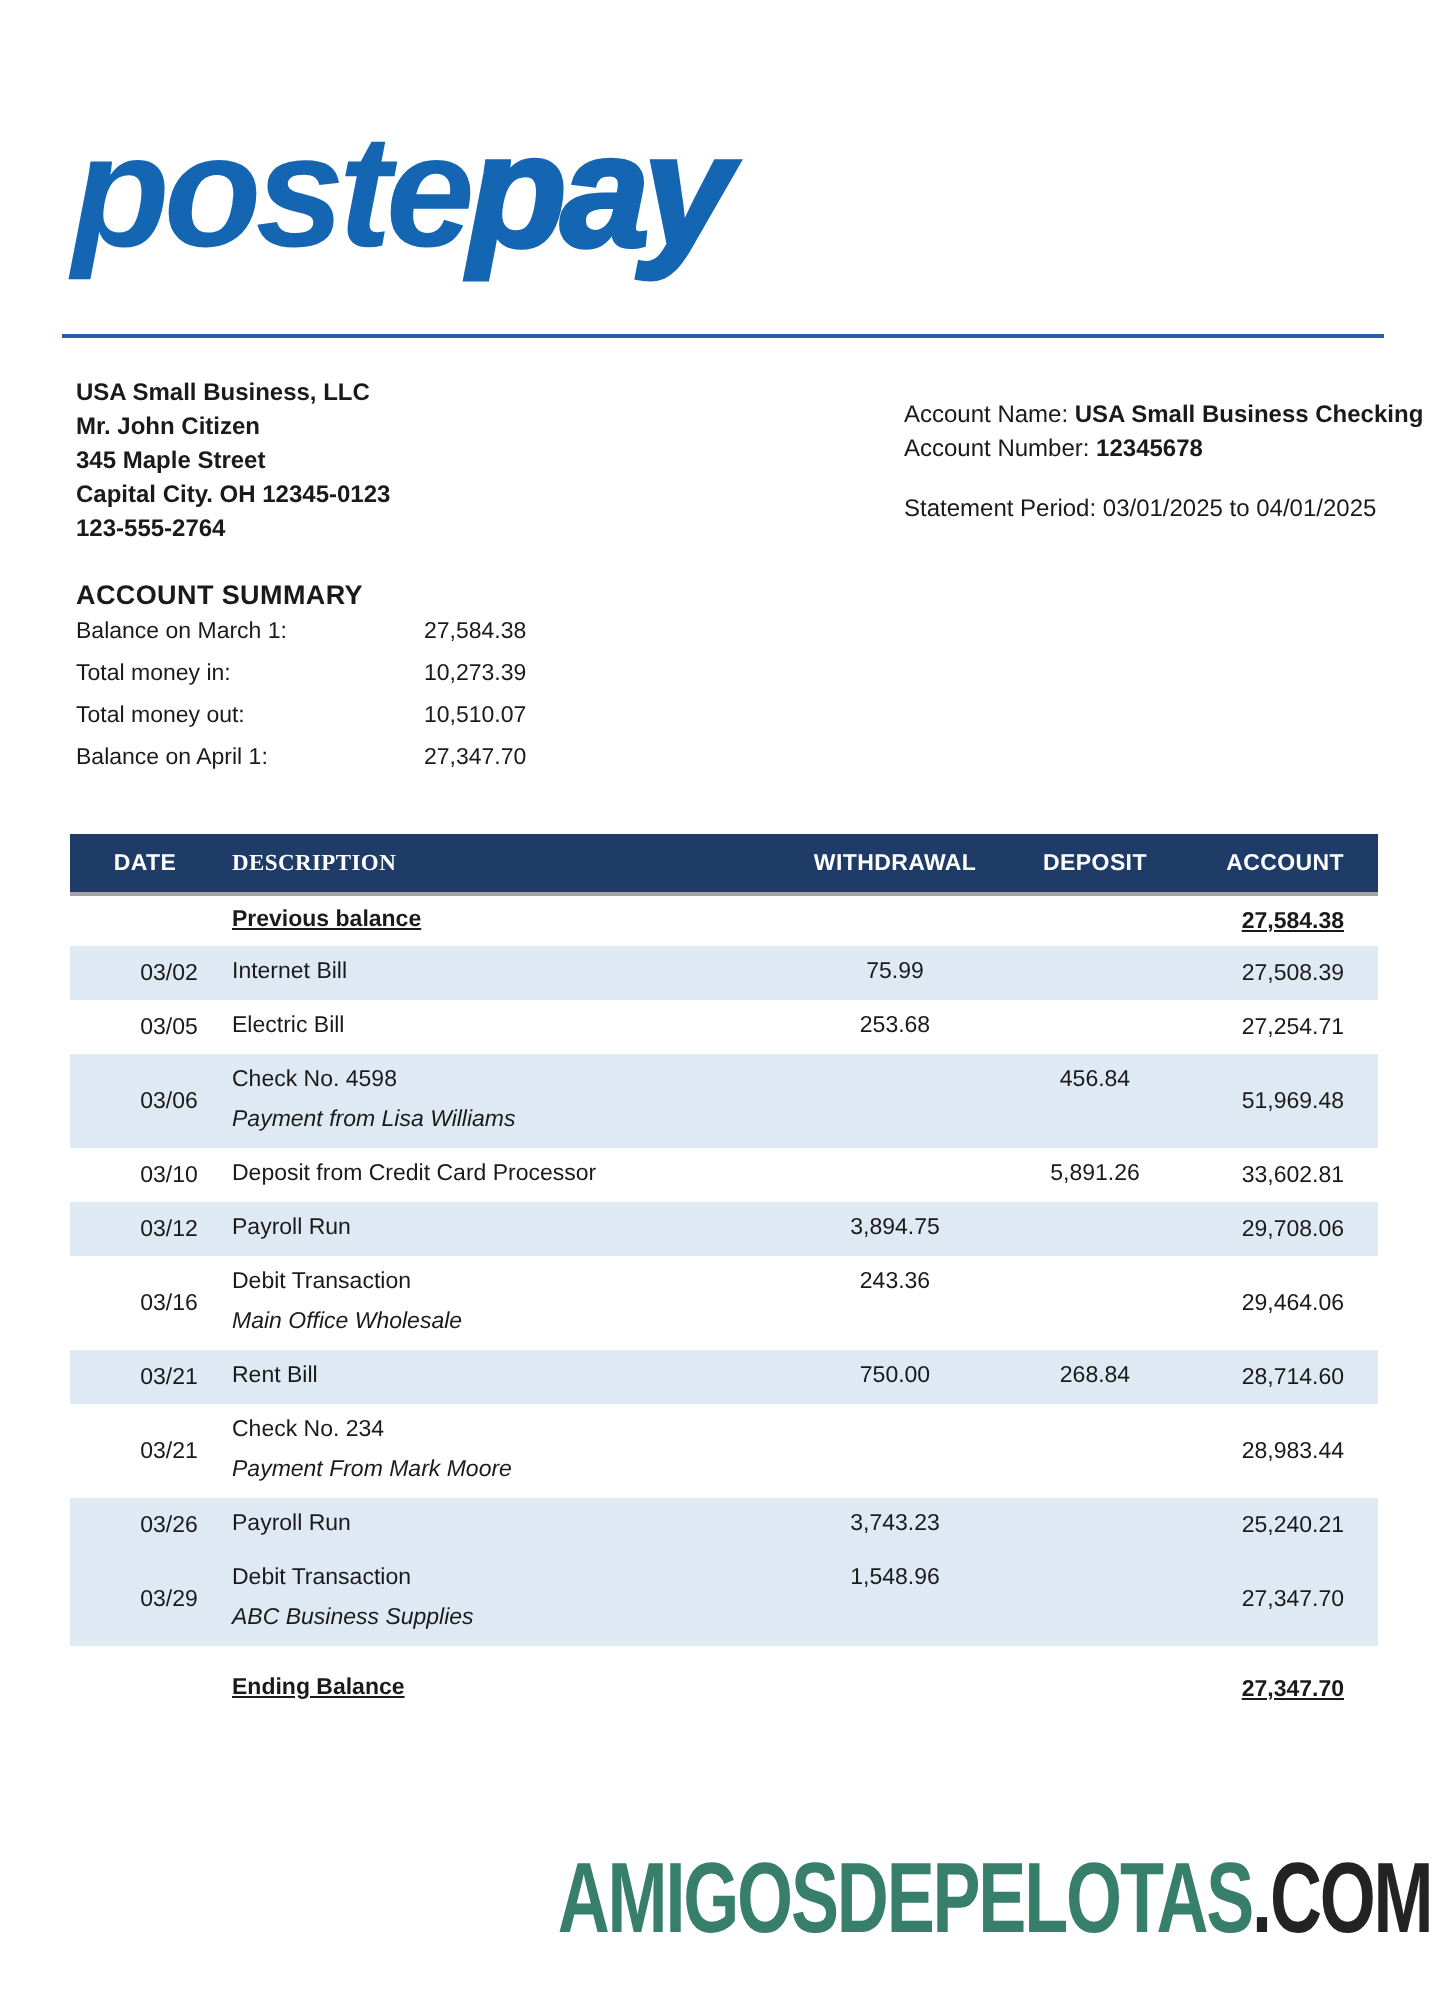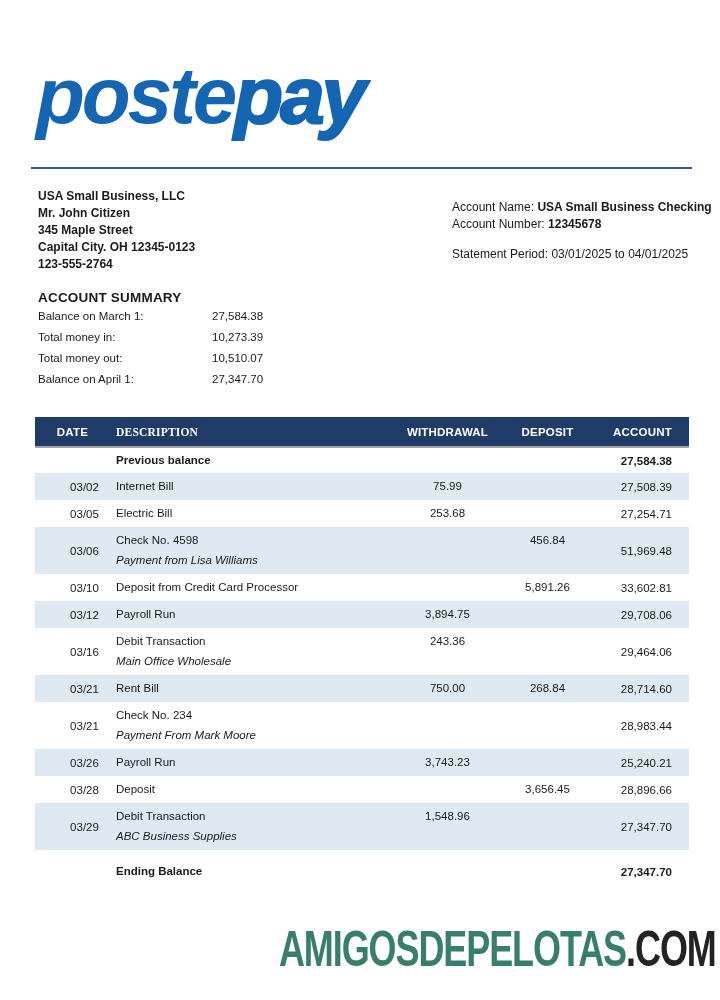--- a/index.html
+++ b/index.html
@@ -88,21 +88,21 @@
   th.h-wd, th.h-dep { text-align: center; }
   th.h-bal { text-align: right; padding-right: 17px; }
 
   tbody tr.shade td { background: var(--row_shade, #DEE9F3); }
   tbody td { padding-top: 6px; padding-bottom: 6px; }
   td.t-date { text-align: center; vertical-align: middle; padding-left: 24px; }
   td.t-desc { text-align: left; padding-left: 6px; vertical-align: middle; line-height: 15px; }
   td.t-desc .desc2 { display: block; margin-top: 5px; font-style: italic; }
   td.t-wd, td.t-dep { text-align: center; vertical-align: top; line-height: 15px; }
   td.t-bal { text-align: right; padding-right: 17px; vertical-align: middle; }
-  tr.emphasis td { font-weight: bold; }
+  tr.emphasis td { font-weight: bold; text-decoration: underline; }
   tr.opening td { padding-top: 5px; padding-bottom: 5px; }
   tr.closing td { padding-top: 14px; padding-bottom: 10px; }
 
   
   .footer {
     position: absolute;
     top: 922px;
     right: 4px;
     font-size: 50px;
     font-weight: bold;
@@ -290,30 +290,20 @@
     <td class="t-date">03/26</td>
     <td class="t-desc">
       <span class="desc1">Payroll Run</span>
       
     </td>
     <td class="t-wd">3,743.23</td>
     <td class="t-dep"></td>
     <td class="t-bal">25,240.21</td>
   </tr>
 
-  <tr>
-    <td class="t-date">03/28</td>
-    <td class="t-desc">
-      <span class="desc1">Deposit</span>
-      
-    </td>
-    <td class="t-wd"></td>
-    <td class="t-dep">3,656.45</td>
-    <td class="t-bal">28,896.66</td>
-  </tr>
 
   <tr class="shade">
     <td class="t-date">03/29</td>
     <td class="t-desc">
       <span class="desc1">Debit Transaction</span>
       <span class="desc2">ABC Business Supplies</span>
     </td>
     <td class="t-wd">1,548.96</td>
     <td class="t-dep"></td>
     <td class="t-bal">27,347.70</td>

